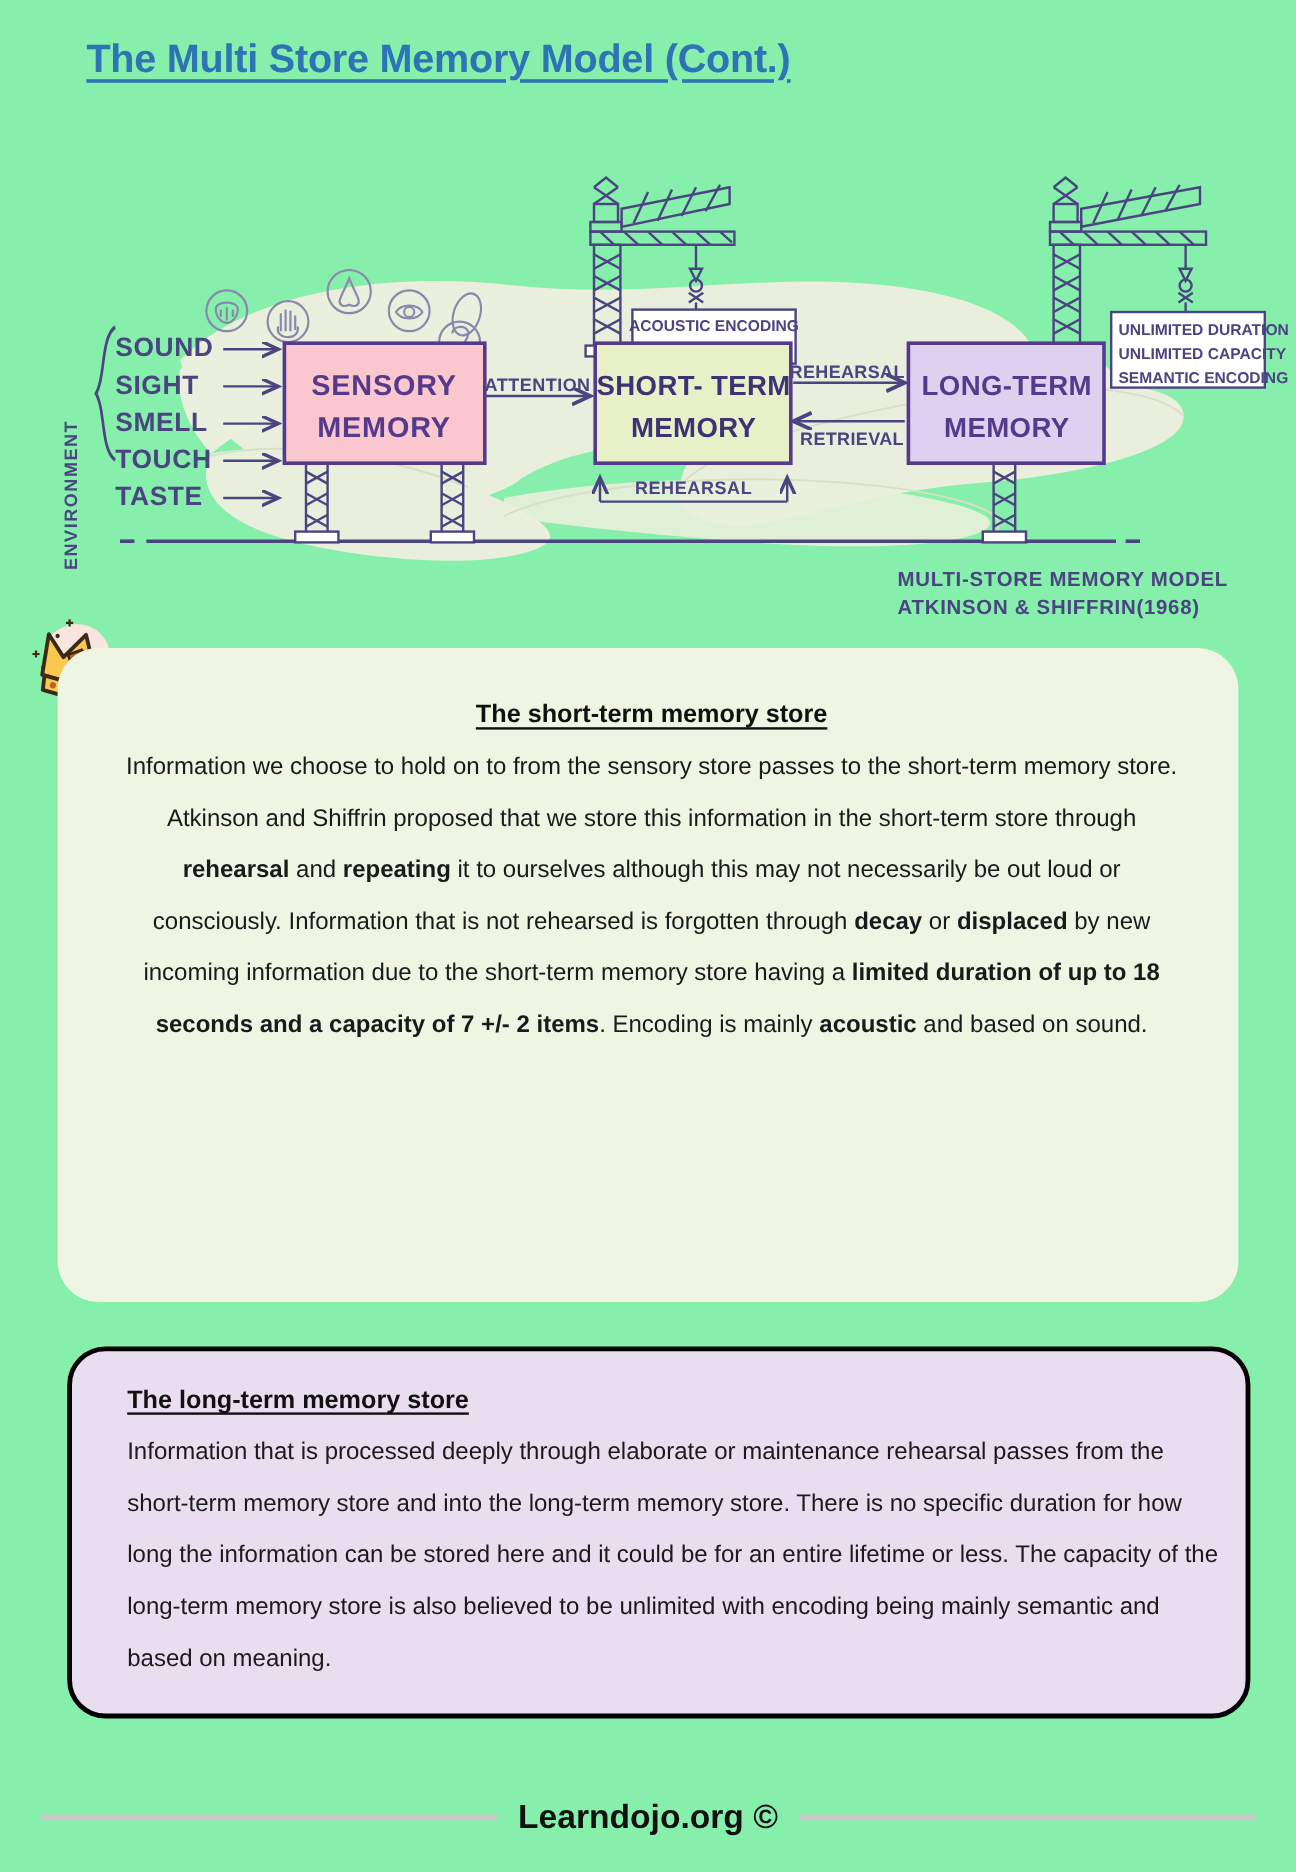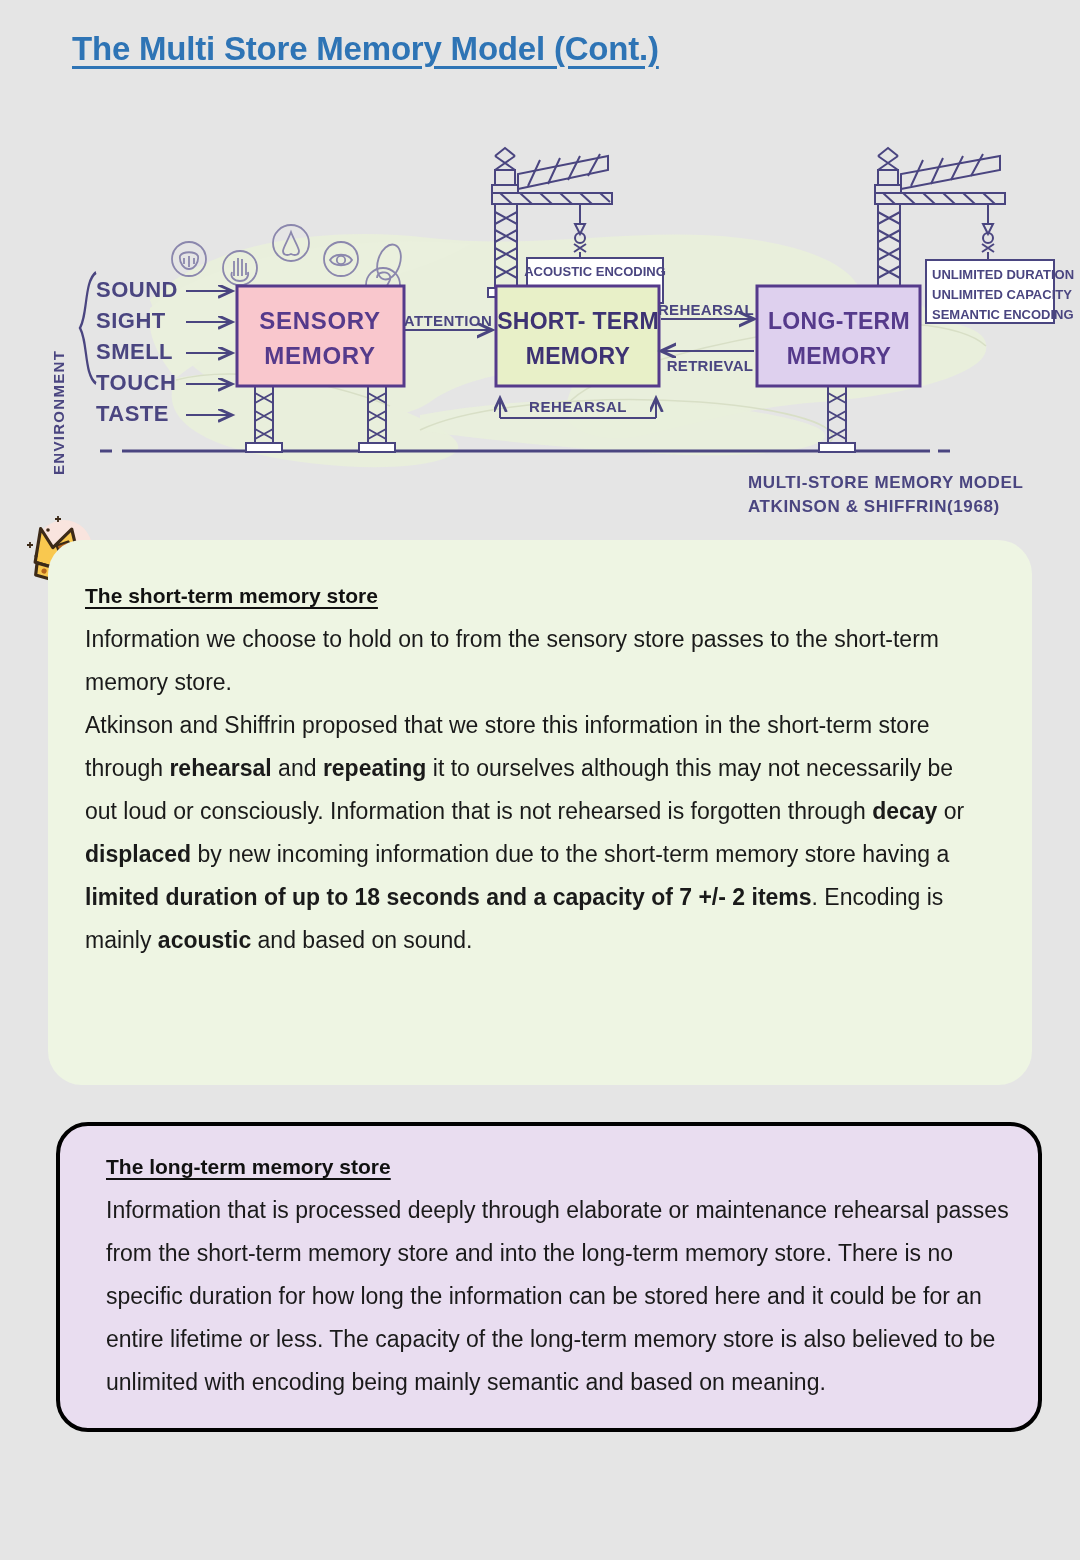--- a/index.html
+++ b/index.html
@@ -7,21 +7,21 @@
     width: 1080px;
     height: 1560px;
     background: #ffffff;
     font-family: "Liberation Sans", sans-serif;
     overflow: hidden;
   }
   .page {
     position: relative;
     width: 1080px;
     height: 1560px;
-    background: #e5e5e5;
+    background: #86efac;
   }
 
   
   .title {
     position: absolute;
     left: 72px;
     top: 30px;
     font-size: 33px;
     font-weight: bold;
     color: #2e74b5;
@@ -55,23 +55,24 @@
     position: absolute;
     left: 48px;
     top: 540px;
     width: 984px;
     height: 545px;
     background: #eef5e3;
     border-radius: 34px;
   }
   .note-green-inner {
     position: absolute;
-    left: 85px;
+    left: 98px;
     top: 584px;
     width: 890px;
+    text-align: center;
   }
 
   
   .note-purple {
     position: absolute;
     left: 56px;
     top: 1122px;
     width: 986px;
     height: 310px;
     background: #e9ddf0;
@@ -88,21 +89,21 @@
 
   .note-heading {
     font-size: 21px;
     font-weight: bold;
     color: #111;
     text-decoration: underline;
     text-underline-offset: 4px;
     margin-bottom: 10px;
   }
   .note-para {
-    font-size: 23px;
+    font-size: 20px;
     line-height: 43px;
     color: #1a1a1a;
   }
   .note-para b { font-weight: bold; }
   .note-para + .note-para { margin-top: 0px; }
 
   
   .footer {
     position: absolute;
     left: 0;
@@ -363,14 +364,19 @@
   </div>
 
   <div class="note-purple"></div>
   <div class="note-purple-inner">
     <div class="note-heading">The long-term memory store</div>
     <div>
         <div class="note-para"><span>Information that is processed deeply through elaborate or maintenance rehearsal passes from the short-term memory store and into the long-term memory store. There is no specific duration for how long the information can be stored here and it could be for an entire lifetime or less. The capacity of the long-term memory store is also believed to be unlimited with encoding being mainly semantic and based on meaning.</span></div>
       </div>
   </div>
 
+  <div class="footer">
+    <div class="footer-rule left"></div>
+    <div class="footer-text">Learndojo.org ©</div>
+    <div class="footer-rule right"></div>
+  </div>
 
 </div>
 
 </body></html>

